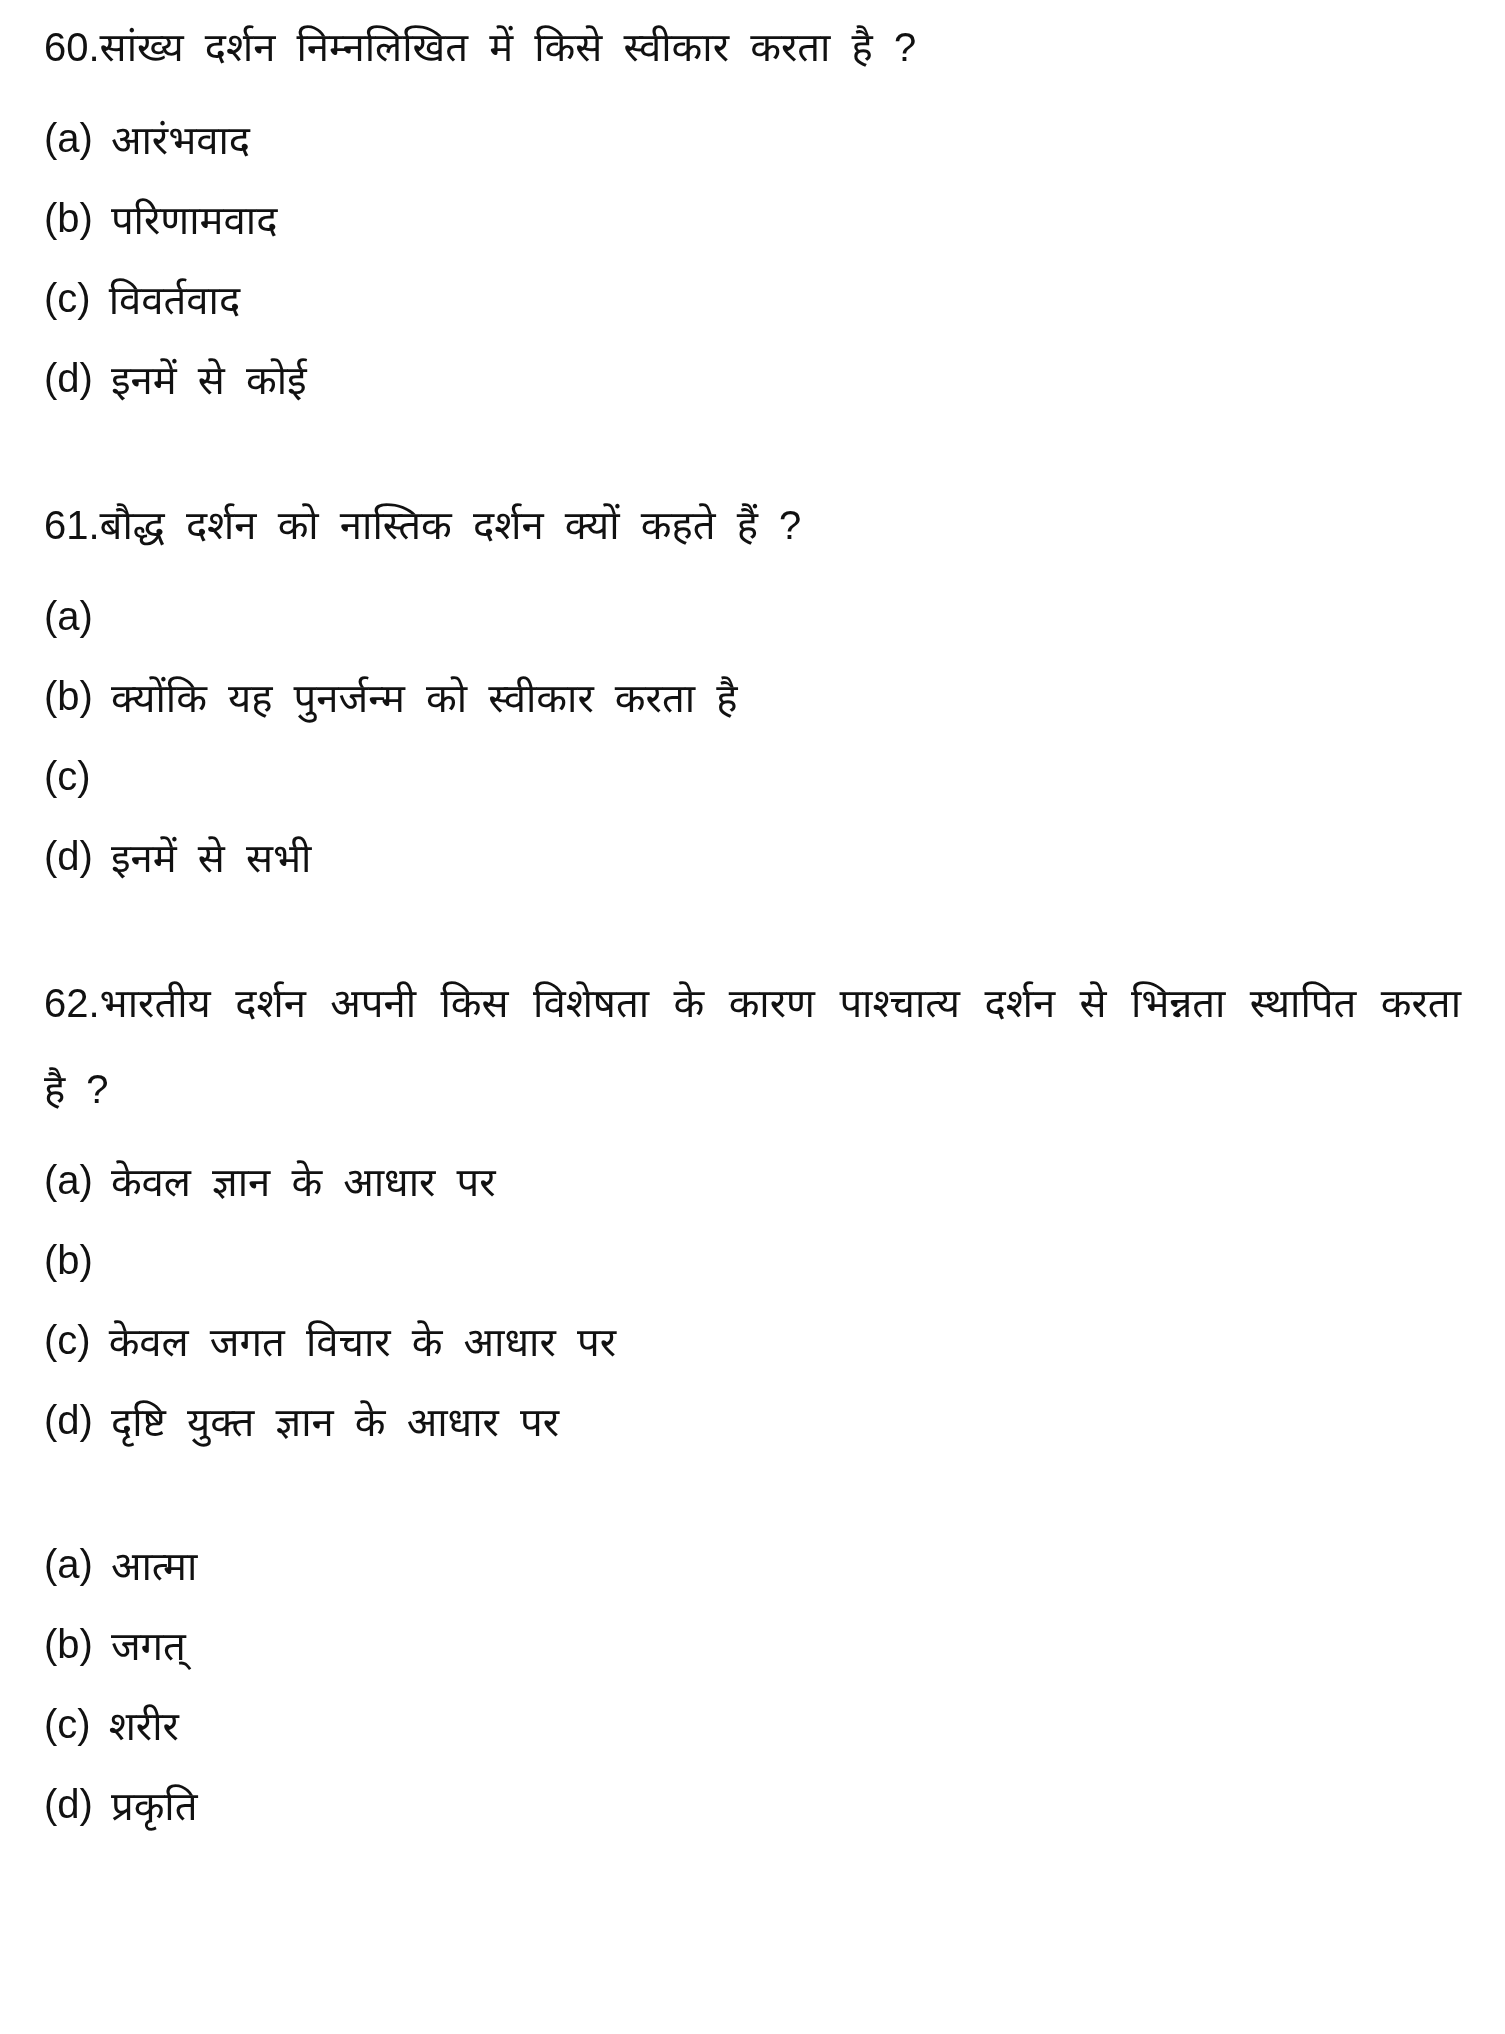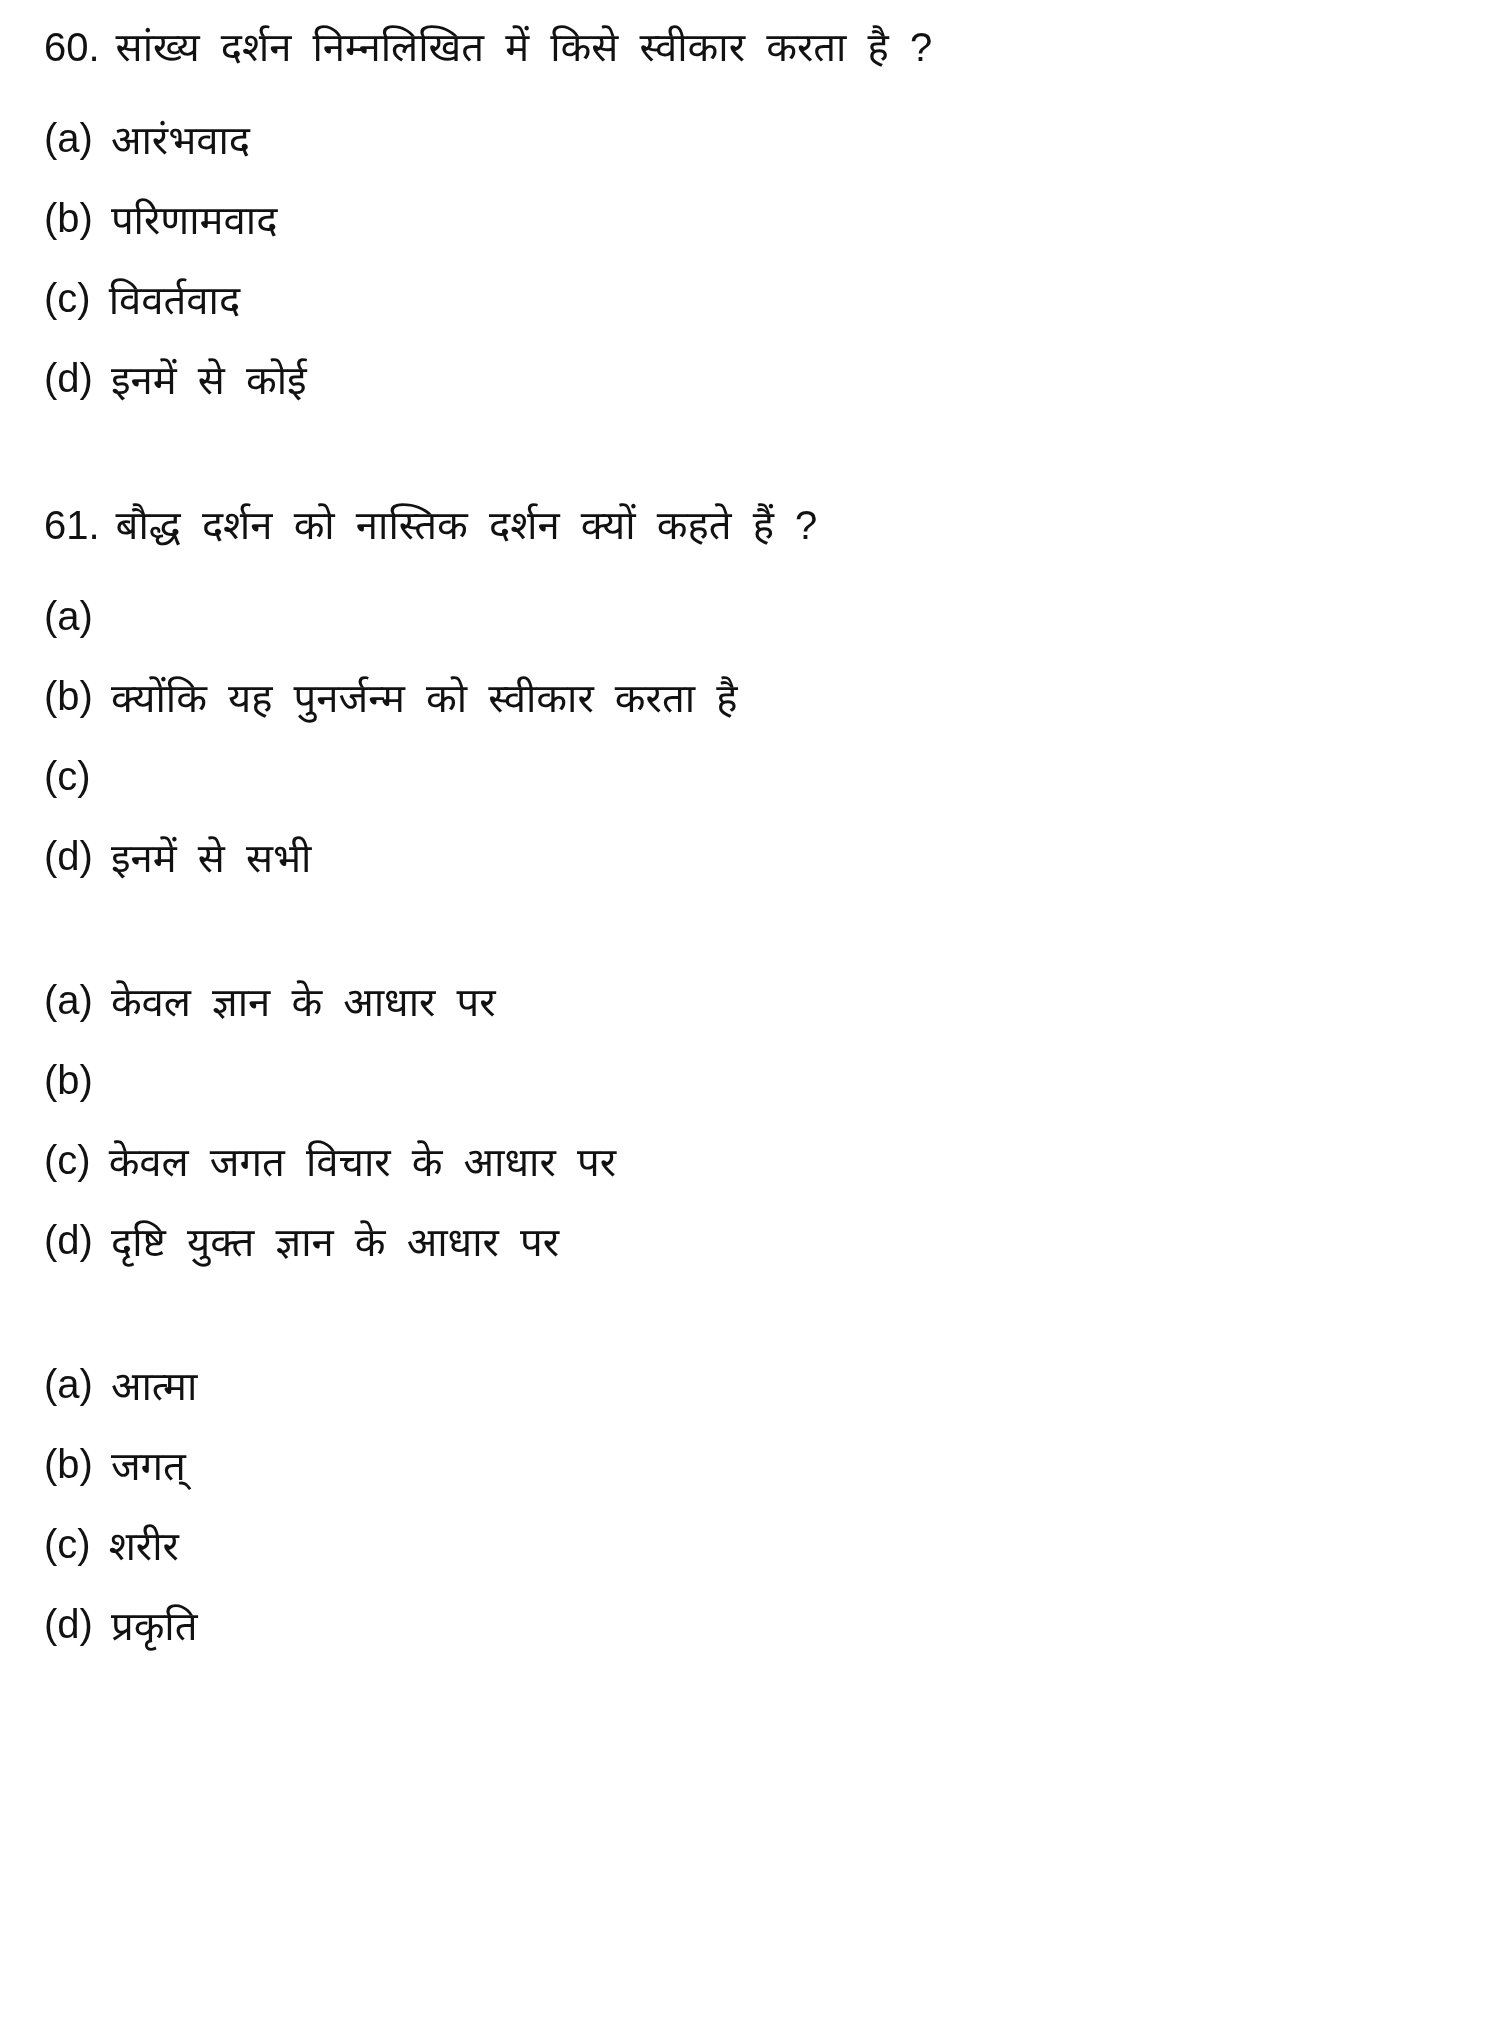--- a/index.html
+++ b/index.html
@@ -22,21 +22,21 @@
   }
   .q-text {
     font-size: 40px;
     line-height: 2.15;
     margin: 0;
     text-align: justify;
     word-spacing: 10px;
     font-weight: 400;
   }
   .q-num {
-    margin-right: 16px;
+    margin-right: 0;
   }
   .options {
     margin-top: 8px;
   }
   .option {
     display: flex;
     align-items: center;
     height: 80px;
     font-size: 40px;
     word-spacing: 10px;
@@ -90,20 +90,21 @@
         <span class="option-label">(c)</span>
       </div>
       <div class="option">
         <span class="option-label">(d)</span>
         <span class="option-text">इनमें से सभी</span>
       </div>
     </div>
   </div>
 
   <div class="question">
+    <p class="q-text"><span class="q-num">62.</span><span>भारतीय दर्शन अपनी किस विशेषता के कारण पाश्चात्य दर्शन से भिन्नता स्थापित करता है ?</span></p>
     <div class="options">
       <div class="option">
         <span class="option-label">(a)</span>
         <span class="option-text">केवल ज्ञान के आधार पर</span>
       </div>
       <div class="option">
         <span class="option-label">(b)</span>
       </div>
       <div class="option">
         <span class="option-label">(c)</span>

